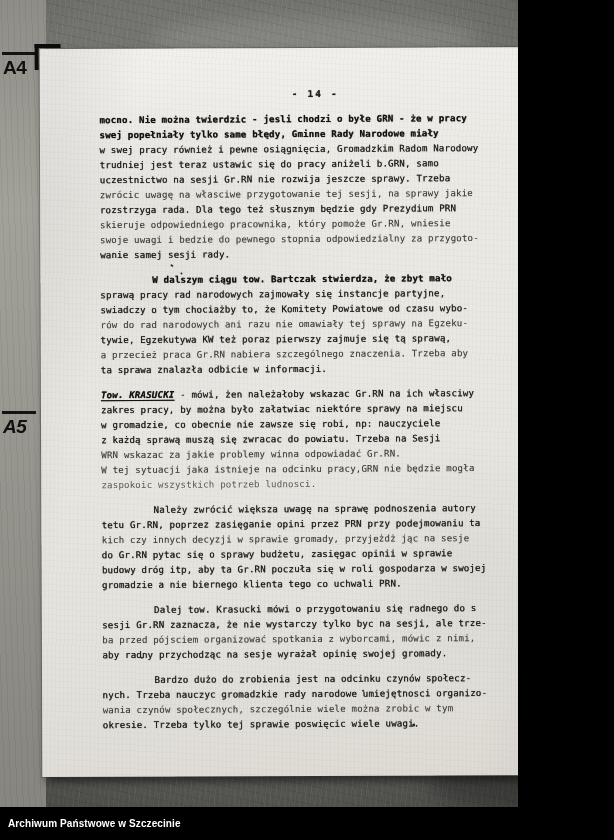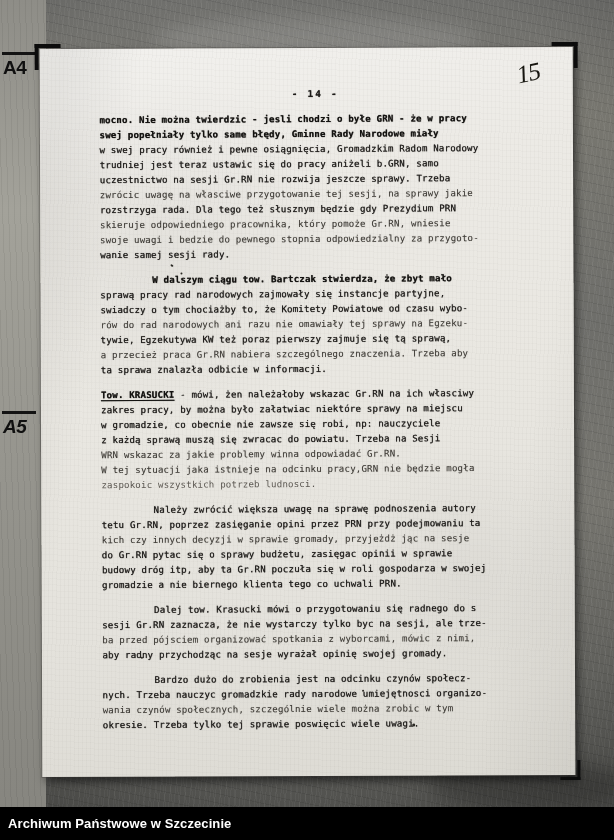--- a/index.html
+++ b/index.html
@@ -3,21 +3,21 @@
 <meta charset="utf-8">
 <title>Scanned archival document</title>
 <style>
   html, body {
     margin: 0;
     padding: 0;
     background: #000;
   }
   #scan {
     position: relative;
-    width: 614px;
+    width: 518px;
     height: 840px;
     overflow: hidden;
     font-family: "Liberation Sans", sans-serif;
     background: #3b3b3b;
   }
 
   
   .backdrop {
     position: absolute;
     inset: 0;
@@ -135,21 +135,21 @@
     text-align: center;
     font-weight: bold;
     letter-spacing: 2.2px;
     margin-bottom: 11px;
     font-size: 9.4px;
   }
   .para { margin: 0 0 10px 0; }
   .para.tight { margin-bottom: 0; }
   .line { white-space: pre; display: block; }
   .ind { padding-left: 52px; }
-  .u { text-decoration: underline; text-underline-offset: 2px; }
+  .u { text-decoration: underline; text-underline-offset: 2px; font-style: italic; }
 
   
   .f1 { color: #3e3b36; text-shadow: 0 0 .8px rgba(62,59,54,.4); }
   .f2 { color: #5a5650; text-shadow: none; }
   .b1 { color: #131210; font-weight: bold; }
 
   
   .handnum {
     position: absolute;
     right: 33px;
@@ -179,21 +179,21 @@
     width: 614px;
     height: 33px;
     background: #000;
     display: flex;
     align-items: center;
     z-index: 20;
   }
   .watermark span {
     color: #fff;
     font-family: "Liberation Sans", sans-serif;
-    font-size: 13px;
+    font-size: 10px;
     font-weight: bold;
     padding-left: 8px;
     letter-spacing: .1px;
   }
 </style>
 </head>
 <body>
 
 <div id="scan">
 

